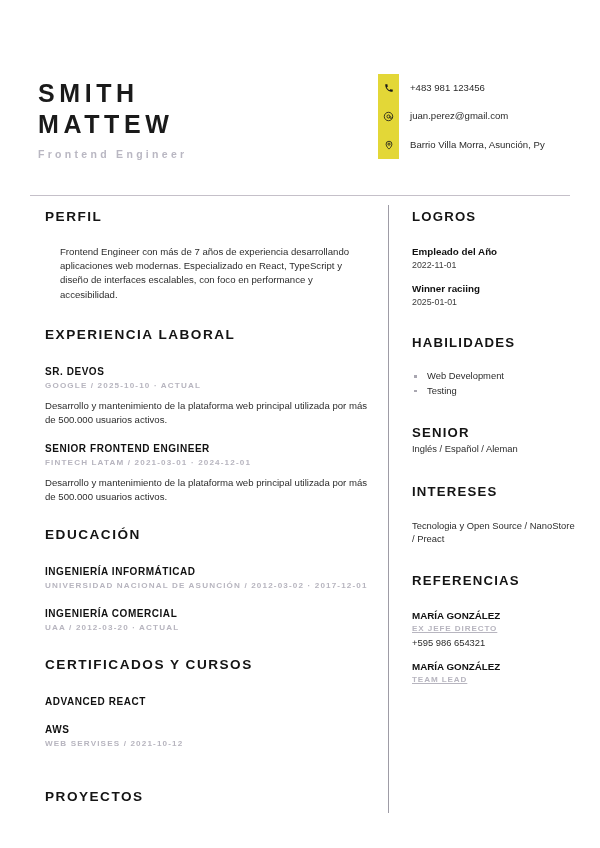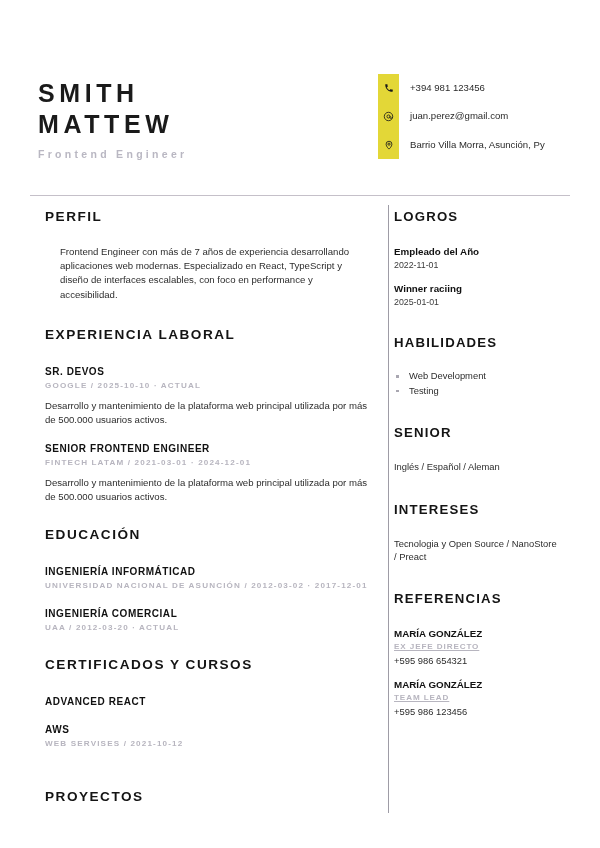--- a/index.html
+++ b/index.html
@@ -109,21 +109,21 @@
     background: #9e9ca6;
   }
   .left-col {
     position: absolute;
     left: 45px;
     top: 208px;
     width: 326px;
   }
   .right-col {
     position: absolute;
-    left: 394px;
+    left: 412px;
     top: 208px;
     width: 166px;
   }
 
   
   .sec-title {
     font-size: 13.6px;
     font-weight: 700;
     letter-spacing: 1.5px;
     color: #141414;
@@ -241,21 +241,21 @@
     <div class="contact-wrap">
       <div class="yellow-bar" style="background: rgb(227, 215, 55);"></div>
       <div class="contact-list">
 
         <div class="contact-row">
           <span class="contact-icon">
             <svg width="10" height="10" viewBox="0 0 24 24" fill="currentColor">
               <path d="M6.6 10.8c1.4 2.8 3.8 5.2 6.6 6.6l2.2-2.2c.3-.3.7-.4 1-.2 1.2.4 2.4.6 3.6.6.6 0 1 .4 1 1V20c0 .6-.4 1-1 1C10.6 21 3 13.4 3 4c0-.6.4-1 1-1h3.4c.6 0 1 .4 1 1 0 1.3.2 2.5.6 3.6.1.4 0 .8-.2 1.1l-2.2 2.1z"></path>
             </svg>
           </span>
-          <span class="contact-text">+394 981 123456</span>
+          <span class="contact-text">+483 981 123456</span>
         </div>
 
         <div class="contact-row">
           <span class="contact-icon">
             <svg width="11" height="11" viewBox="0 0 24 24" fill="none" stroke="currentColor" stroke-width="1.8">
               <circle cx="12" cy="12" r="9.2"></circle>
               <circle cx="12" cy="12" r="3.4"></circle>
               <path d="M15.4 12v2.2c0 1.5 1 2.2 2.1 2.2 1.4 0 2.3-1.1 2.3-3.1" stroke-linecap="round"></path>
             </svg>
           </span>
@@ -355,39 +355,38 @@
     <div class="sec" style="margin-bottom:26px;">
       <h2 class="sec-title right">HABILIDADES</h2>
       <ul class="skill-list" style="margin-top:17px;">
         <li class="skill-item">Web Development</li>
         <li class="skill-item">Testing</li>
       </ul>
     </div>
 
     <div class="sec" style="margin-bottom:27px;">
       <h2 class="sec-title right">SENIOR</h2>
-      <p class="r-text" style="margin-top:18px;">Inglés / Español / Aleman</p>
+      <p class="r-text" style="">Inglés / Español / Aleman</p>
     </div>
 
     <div class="sec" style="margin-bottom:26px;">
       <h2 class="sec-title right">INTERESES</h2>
       <p class="r-text" style="margin-top:18px;">Tecnologia y Open Source / NanoStore / Preact</p>
     </div>
 
     <div class="sec">
       <h2 class="sec-title right">REFERENCIAS</h2>
 
       <div style="margin-top:19px;">
         <div class="r-entry-title">MARÍA GONZÁLEZ</div>
         <div class="r-entry-sub">EX JEFE DIRECTO</div>
         <div class="r-entry-phone">+595 986 654321</div>
       </div>
 
       <div style="margin-top:11px;">
         <div class="r-entry-title">MARÍA GONZÁLEZ</div>
         <div class="r-entry-sub">TEAM LEAD</div>
-        <div class="r-entry-phone">+595 986 123456</div>
       </div>
     </div>
 
   </div>
 
 </div>
 
 </body></html>

